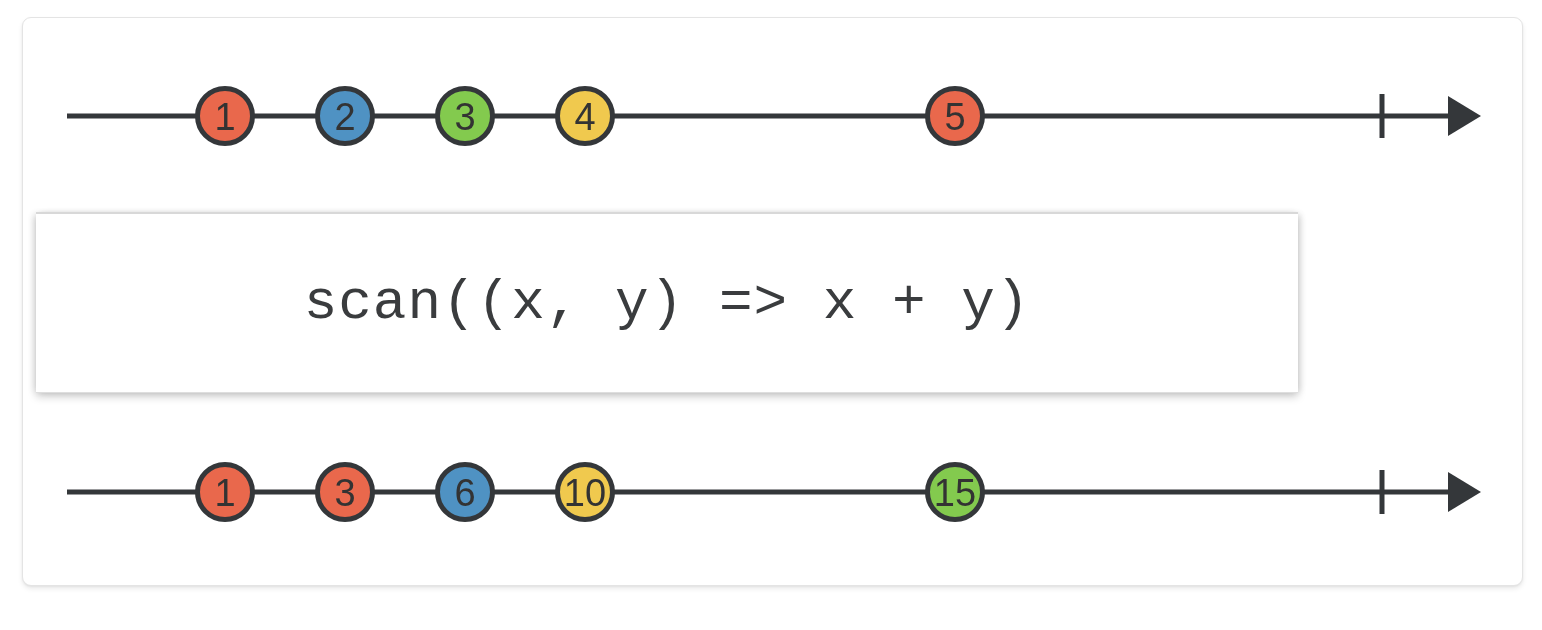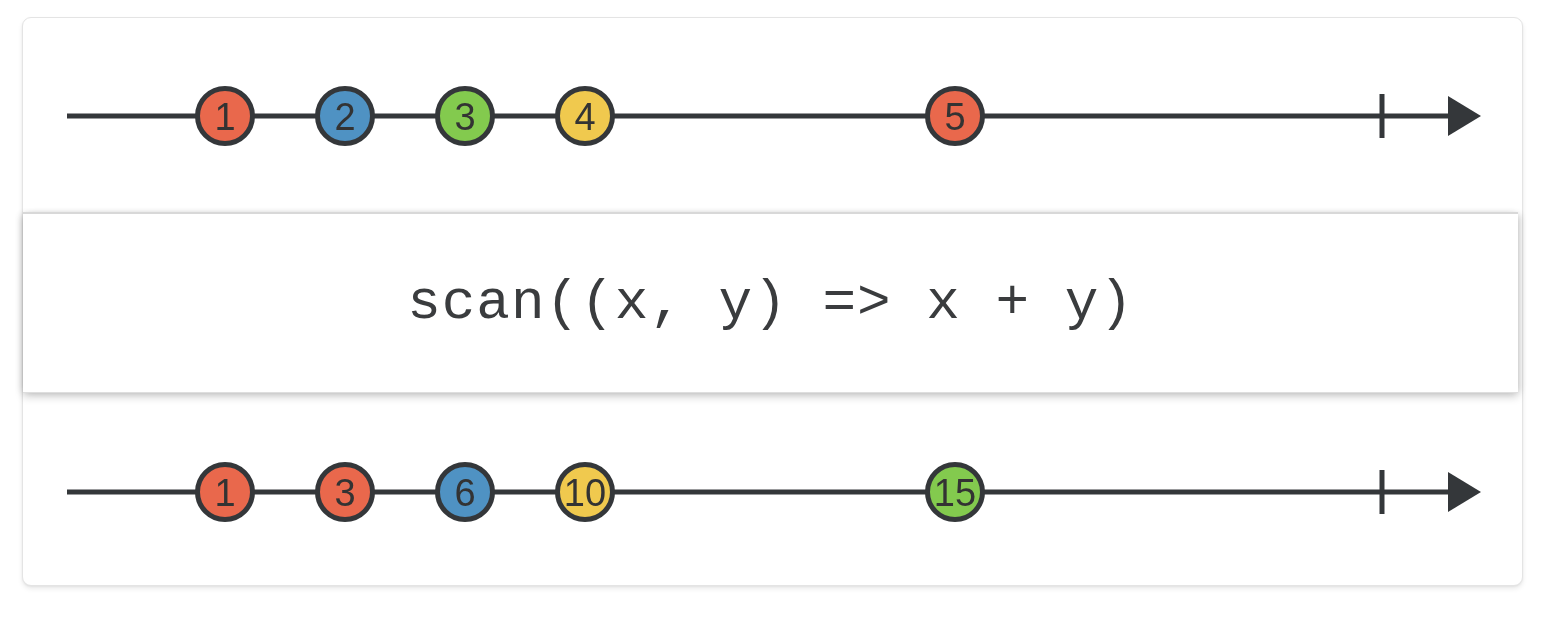--- a/index.html
+++ b/index.html
@@ -29,23 +29,23 @@
   .timelines-svg {
     position: absolute;
     left: 0;
     top: 0;
     width: 1542px;
     height: 630px;
     pointer-events: none;
   }
   .operator-box {
     position: absolute;
-    left: 23px;
+    left: 36px;
     top: 212px;
-    width: 1495px;
+    width: 1262px;
     height: 178px;
     background: #ffffff;
     border-top: 2px solid #d8d8d8;
     border-bottom: 1px solid #dedede;
     box-shadow: 0 4px 8px rgba(0,0,0,0.18),
                 4px 0 7px -2px rgba(0,0,0,0.12),
                 -4px 0 7px -2px rgba(0,0,0,0.10);
     display: flex;
     align-items: center;
     justify-content: center;

